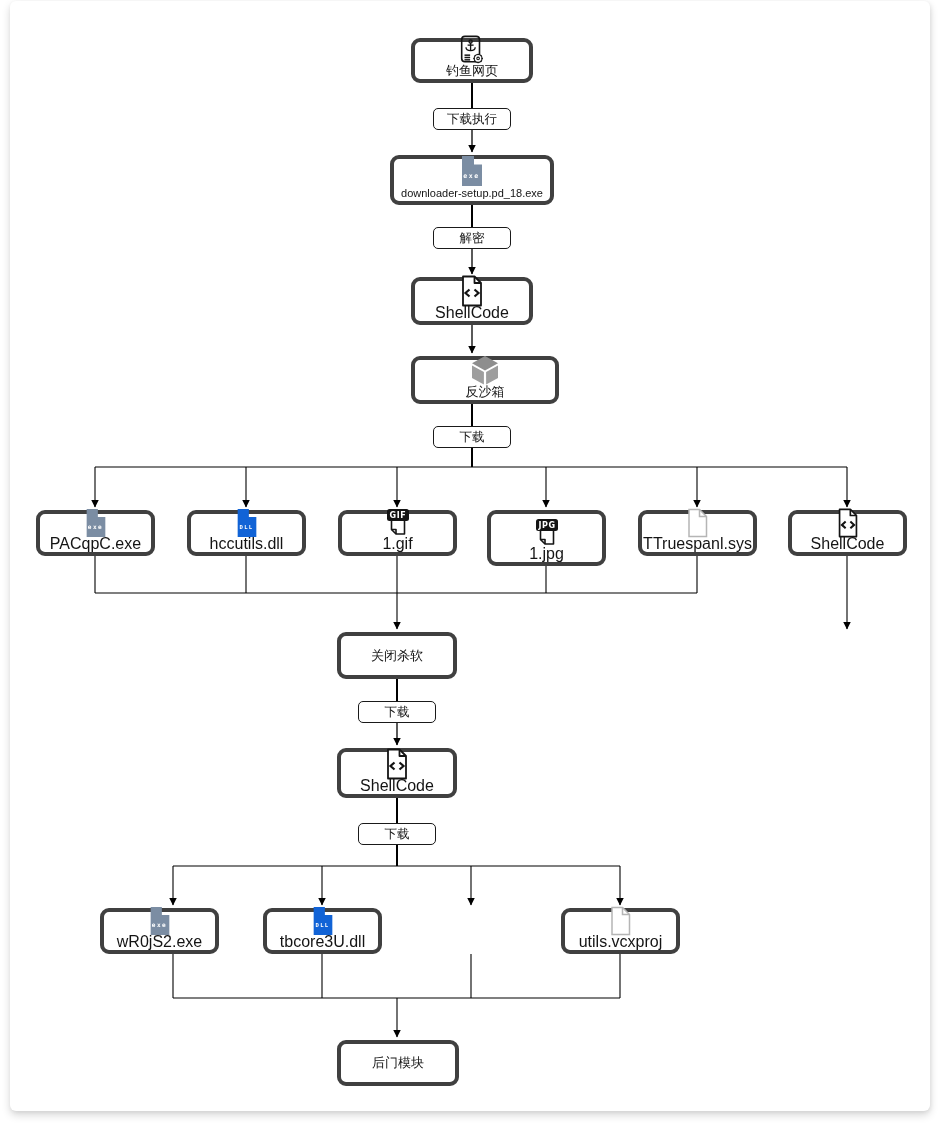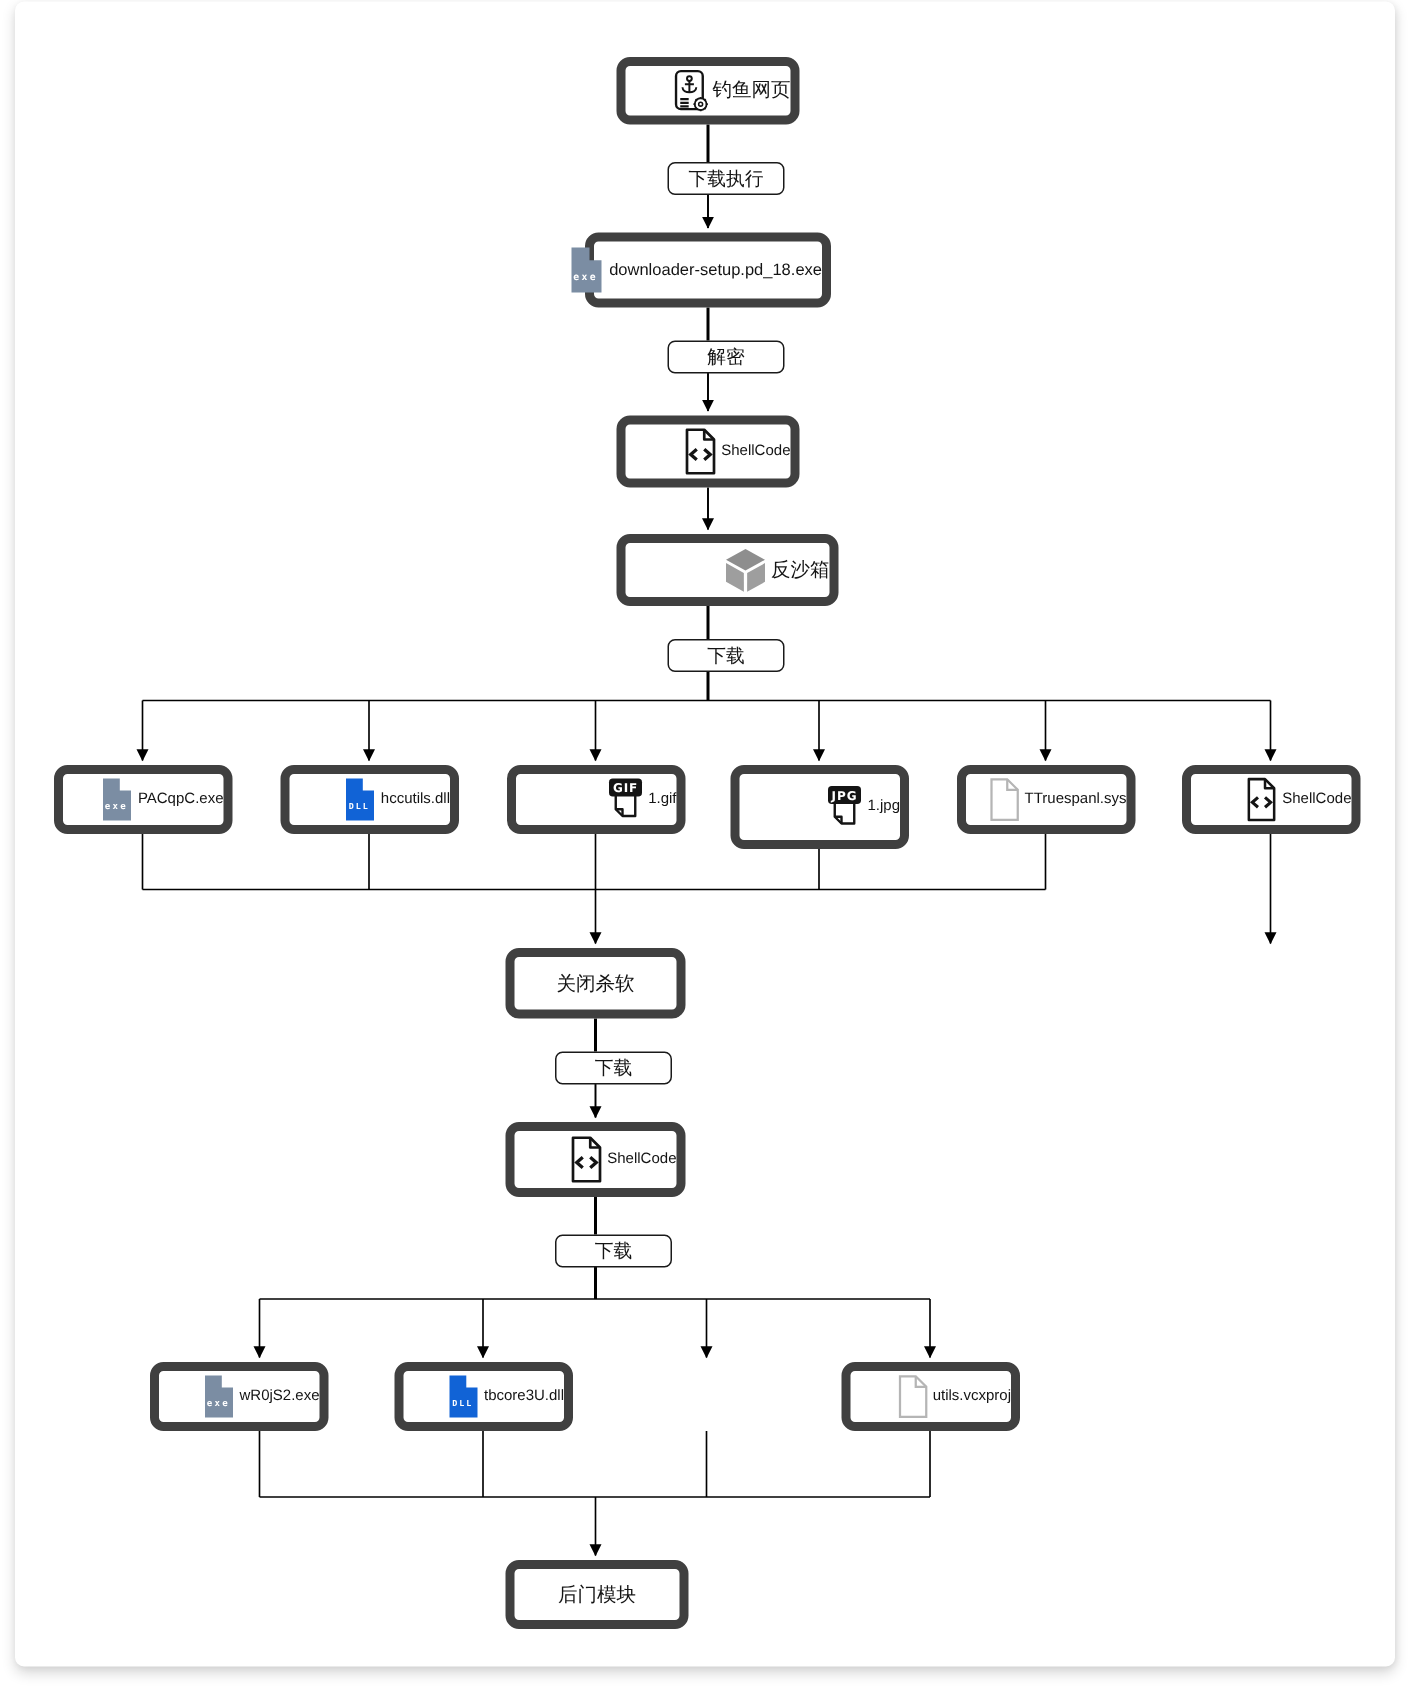--- a/index.html
+++ b/index.html
@@ -10,36 +10,36 @@
     color:#141414;
   }
   .card {
     position:absolute; left:10px; top:1px; width:920px; height:1110px;
     background:#ffffff; border-radius:6px;
     box-shadow:0 4px 9px rgba(0,0,0,0.16), 1px 1px 4px rgba(0,0,0,0.06);
   }
   svg.edges { position:absolute; left:0; top:0; z-index:2; }
   .node {
     position:absolute; z-index:3; box-sizing:border-box;
-    background:#ffffff; border:6px solid #404040; border-radius:9px;
-    display:flex; flex-direction:row; align-items:center; justify-content:flex-end;
+    background:#ffffff; border:4px solid #404040; border-radius:9px;
+    display:flex; flex-direction:column; align-items:center; justify-content:flex-end;
     padding-bottom:1px;
   }
   .node.textonly { justify-content:center; padding-bottom:0; }
   .node .ic { flex:0 0 auto; display:block; margin-bottom:-1px; }
   .nlab {
-    font-size:10px; line-height:14px; white-space:nowrap; text-align:center;
+    font-size:16px; line-height:14px; white-space:nowrap; text-align:center;
   }
   .nlab.small { font-size:11px; }
   .nlab.zh { font-size:13px; }
   .elabel {
     position:absolute; z-index:3; box-sizing:border-box; height:22px;
     background:#ffffff; border:1px solid #1a1a1a; border-radius:5px;
     display:flex; align-items:center; justify-content:center;
-    font-size:12.5px; white-space:nowrap;margin-left:12px;
+    font-size:12.5px; white-space:nowrap;
   }
   .badge-exe { font:bold 6.5px "DejaVu Sans Mono",monospace; fill:#ffffff; letter-spacing:1.6px; }
   .badge-dll { font:bold 6px "DejaVu Sans Mono",monospace; fill:#ffffff; letter-spacing:1.4px; }
   .badge-img { font:bold 8px "DejaVu Sans",sans-serif; fill:#ffffff; letter-spacing:0.6px; }
 </style>
 </head>
 <body>
 
 <div class="stage">
   <div class="card"></div>

